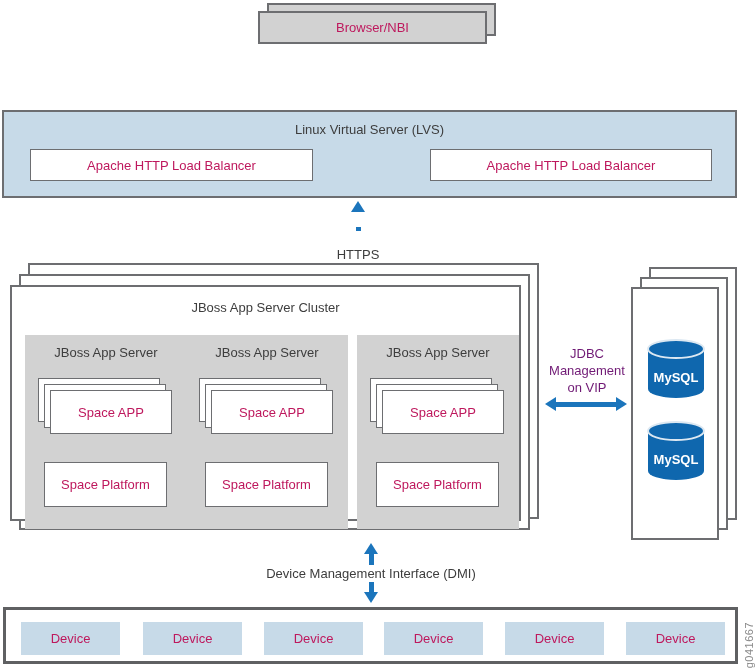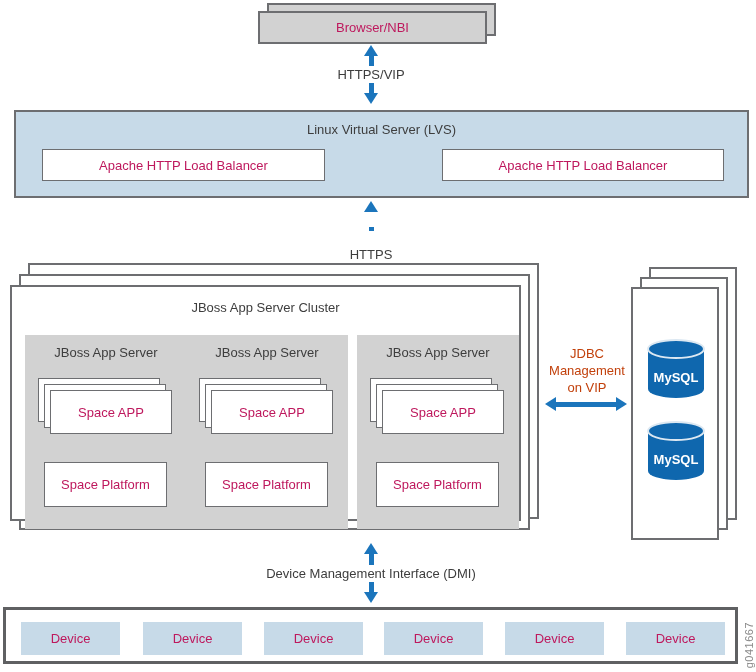--- a/index.html
+++ b/index.html
@@ -23,55 +23,48 @@
       border-right:7px solid transparent;border-top:11px solid #1b75bc;}
   .varrow .shaft{width:5px;background:#1b75bc;flex:1 1 auto;min-height:4px;}
   .varrow .alabel{font-size:13px;color:#3d3d3d;padding:1px 4px;white-space:nowrap;}
   
   .harrow{display:flex;flex-direction:row;align-items:center;}
   .harrow .head-left{width:0;height:0;border-top:7px solid transparent;
       border-bottom:7px solid transparent;border-right:11px solid #1b75bc;}
   .harrow .head-right{width:0;height:0;border-top:7px solid transparent;
       border-bottom:7px solid transparent;border-left:11px solid #1b75bc;}
   .harrow .shaft{height:5px;background:#1b75bc;flex:1 1 auto;}
-  .jdbc-label{font-size:13px;line-height:17px;text-align:center;color:#c2410c;}
+  .jdbc-label{font-size:13px;line-height:17px;text-align:center;color:#701a75;}
   .title-top{position:absolute;left:0;right:0;top:10px;text-align:center;
       font-size:13px;color:#3d3d3d;}
   .figure-id{position:absolute;right:1px;bottom:4px;color:#8a8a8a;font-size:11px;
       writing-mode:vertical-rl;transform:rotate(180deg);letter-spacing:0.5px;}
 </style>
 </head>
 <body>
 
 <div id="canvas">
 
   <div class="abs grayfill border2" style="left:267px;top:3px;width:229px;height:33px;"></div>
   <div class="abs grayfill border2 lbl" style="left:258px;top:11px;width:229px;height:33px;">
     <span>Browser/NBI</span>
   </div>
 
-  <div class="abs varrow" style="left:311px;top:45px;width:120px;height:59px;">
-    <div class="head-up"></div>
-    <div class="shaft"></div>
-    <div class="alabel">HTTPS/VIP</div>
-    <div class="shaft"></div>
-    <div class="head-down"></div>
-  </div>
 
-  <div class="abs bluefill border2" style="left:14px;top:110px;width:735px;height:88px;">
+  <div class="abs bluefill border2" style="left:2px;top:110px;width:735px;height:88px;">
     <div class="title-top">Linux Virtual Server (LVS)</div>
     <div class="abs white border15 lbl" style="left:26px;top:37px;width:283px;height:32px;">
       <span>Apache HTTP Load Balancer</span>
     </div>
     <div class="abs white border15 lbl" style="left:426px;top:37px;width:282px;height:32px;">
       <span>Apache HTTP Load Balancer</span>
     </div>
   </div>
 
-  <div class="abs varrow" style="left:311px;top:201px;width:120px;height:61px;gap:15px;">
+  <div class="abs varrow" style="left:298px;top:201px;width:120px;height:61px;gap:15px;">
     <div class="head-up"></div>
     <div class="shaft"></div>
     <div class="alabel">HTTPS</div>
     <div class="shaft"></div>
     <div class="head-down"></div>
   </div>
 
   <div class="abs white border2" style="left:28px;top:263px;width:511px;height:256px;"></div>
   <div class="abs white border2" style="left:19px;top:274px;width:511px;height:256px;"></div>
   <div class="abs white border2" style="left:10px;top:285px;width:511px;height:236px;">

